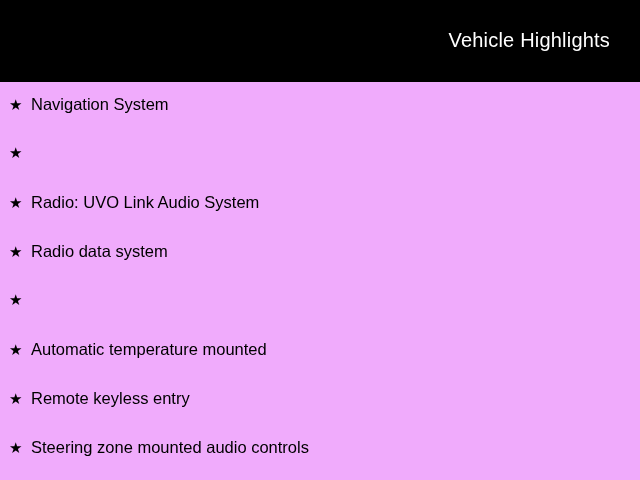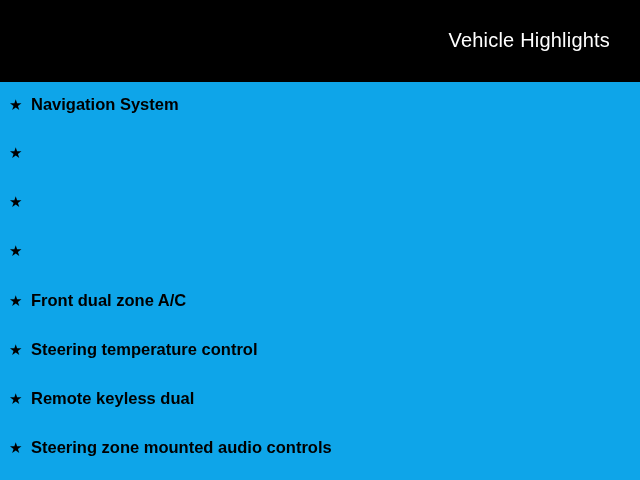--- a/index.html
+++ b/index.html
@@ -10,21 +10,21 @@
     width: 640px;
     height: 480px;
     background: #ffffff;
     font-family: "Liberation Sans", sans-serif;
     overflow: hidden;
   }
   .page {
     width: 640px;
     height: 480px;
     position: relative;
-    background: #0ea5e9;
+    background: #f0abfc;
   }
   .header-bar {
     width: 640px;
     height: 82px;
     background: #000000;
     display: flex;
     align-items: center;
     justify-content: flex-end;
     box-sizing: border-box;
     padding-right: 30px;
@@ -54,21 +54,20 @@
     font-size: 15px;
     width: 22px;
     flex: 0 0 22px;
     line-height: 1;
     display: inline-block;
   }
   .feature-label {
     color: #000000;
     font-size: 16.5px;
     line-height: 1;
-    font-weight: bold;
   }
 </style>
 </head>
 <body>
 
 <div class="page">
 
   <div class="header-bar">
     <div class="header-title">Vehicle Highlights</div>
   </div>
@@ -76,35 +75,36 @@
   <ul class="features-list">
     <li class="feature-item">
       <span class="bullet-star">★</span>
       <span class="feature-label">Navigation System</span>
     </li>
     <li class="feature-item">
       <span class="bullet-star">★</span>
     </li>
     <li class="feature-item">
       <span class="bullet-star">★</span>
+      <span class="feature-label">Radio: UVO Link Audio System</span>
+    </li>
+    <li class="feature-item">
+      <span class="bullet-star">★</span>
+      <span class="feature-label">Radio data system</span>
     </li>
     <li class="feature-item">
       <span class="bullet-star">★</span>
     </li>
     <li class="feature-item">
       <span class="bullet-star">★</span>
-      <span class="feature-label">Front dual zone A/C</span>
+      <span class="feature-label">Automatic temperature mounted</span>
     </li>
     <li class="feature-item">
       <span class="bullet-star">★</span>
-      <span class="feature-label">Steering temperature control</span>
-    </li>
-    <li class="feature-item">
-      <span class="bullet-star">★</span>
-      <span class="feature-label">Remote keyless dual</span>
+      <span class="feature-label">Remote keyless entry</span>
     </li>
     <li class="feature-item">
       <span class="bullet-star">★</span>
       <span class="feature-label">Steering zone mounted audio controls</span>
     </li>
   </ul>
 
 </div>
 
 </body></html>

